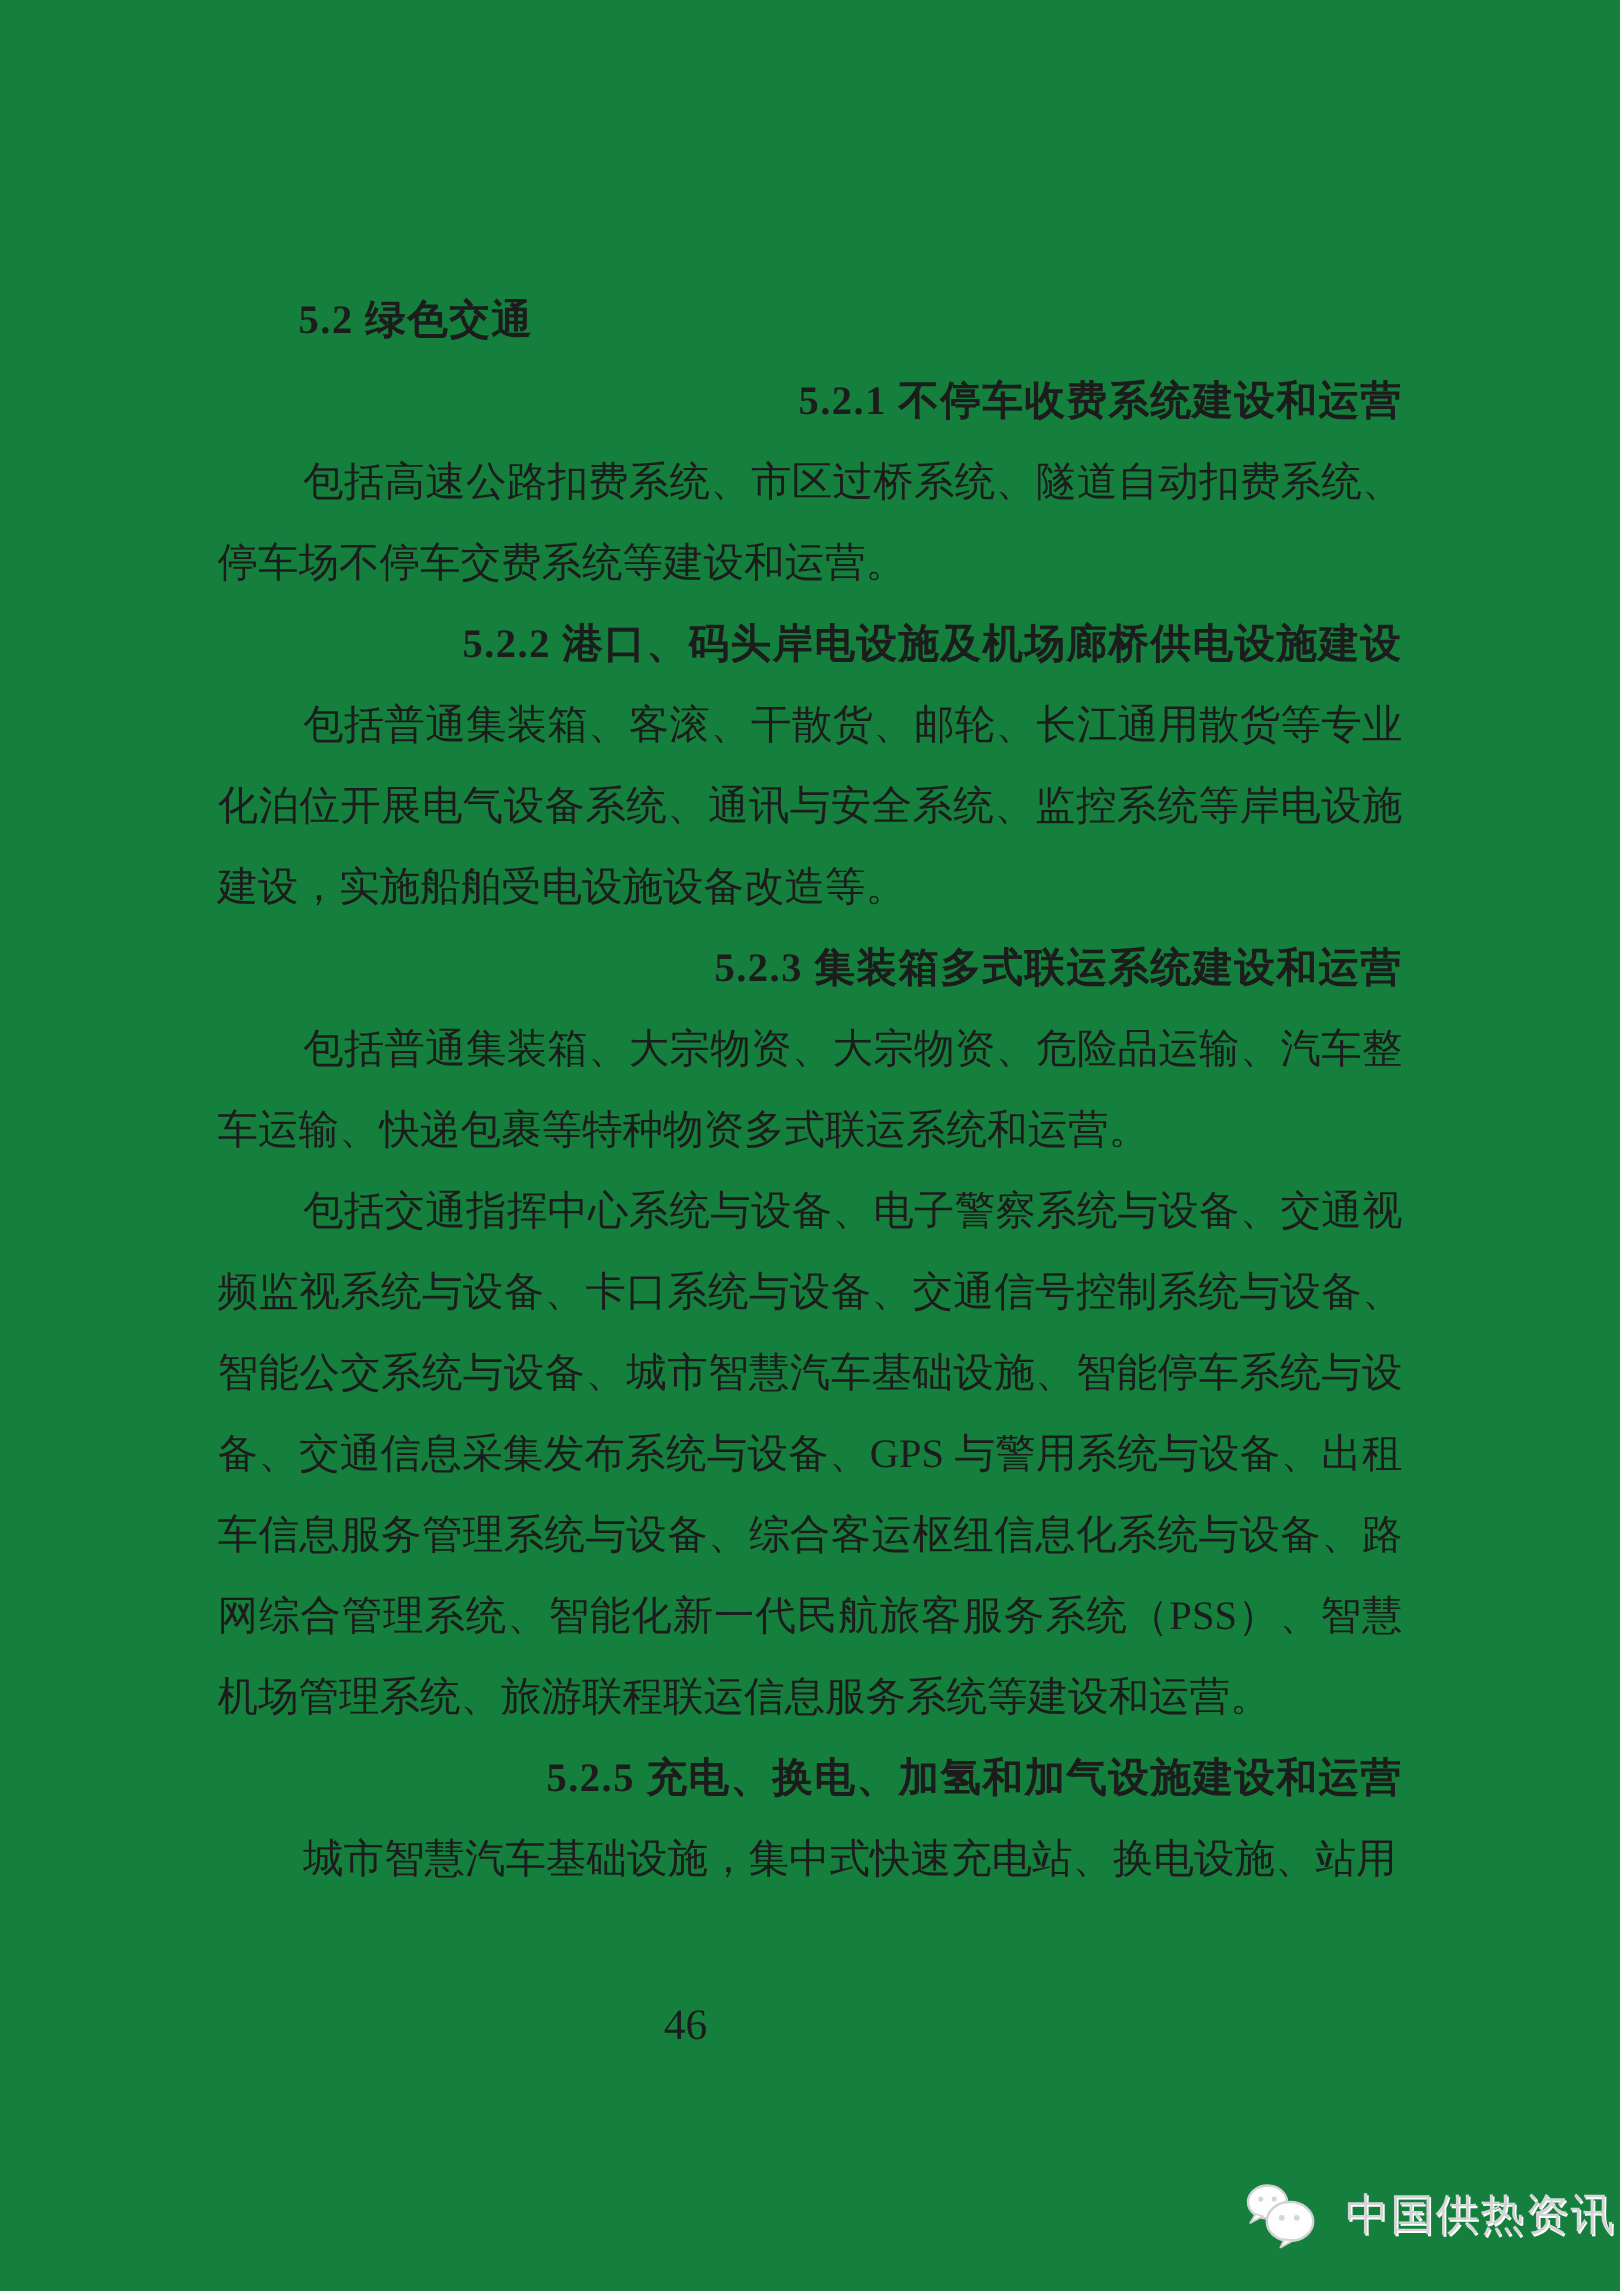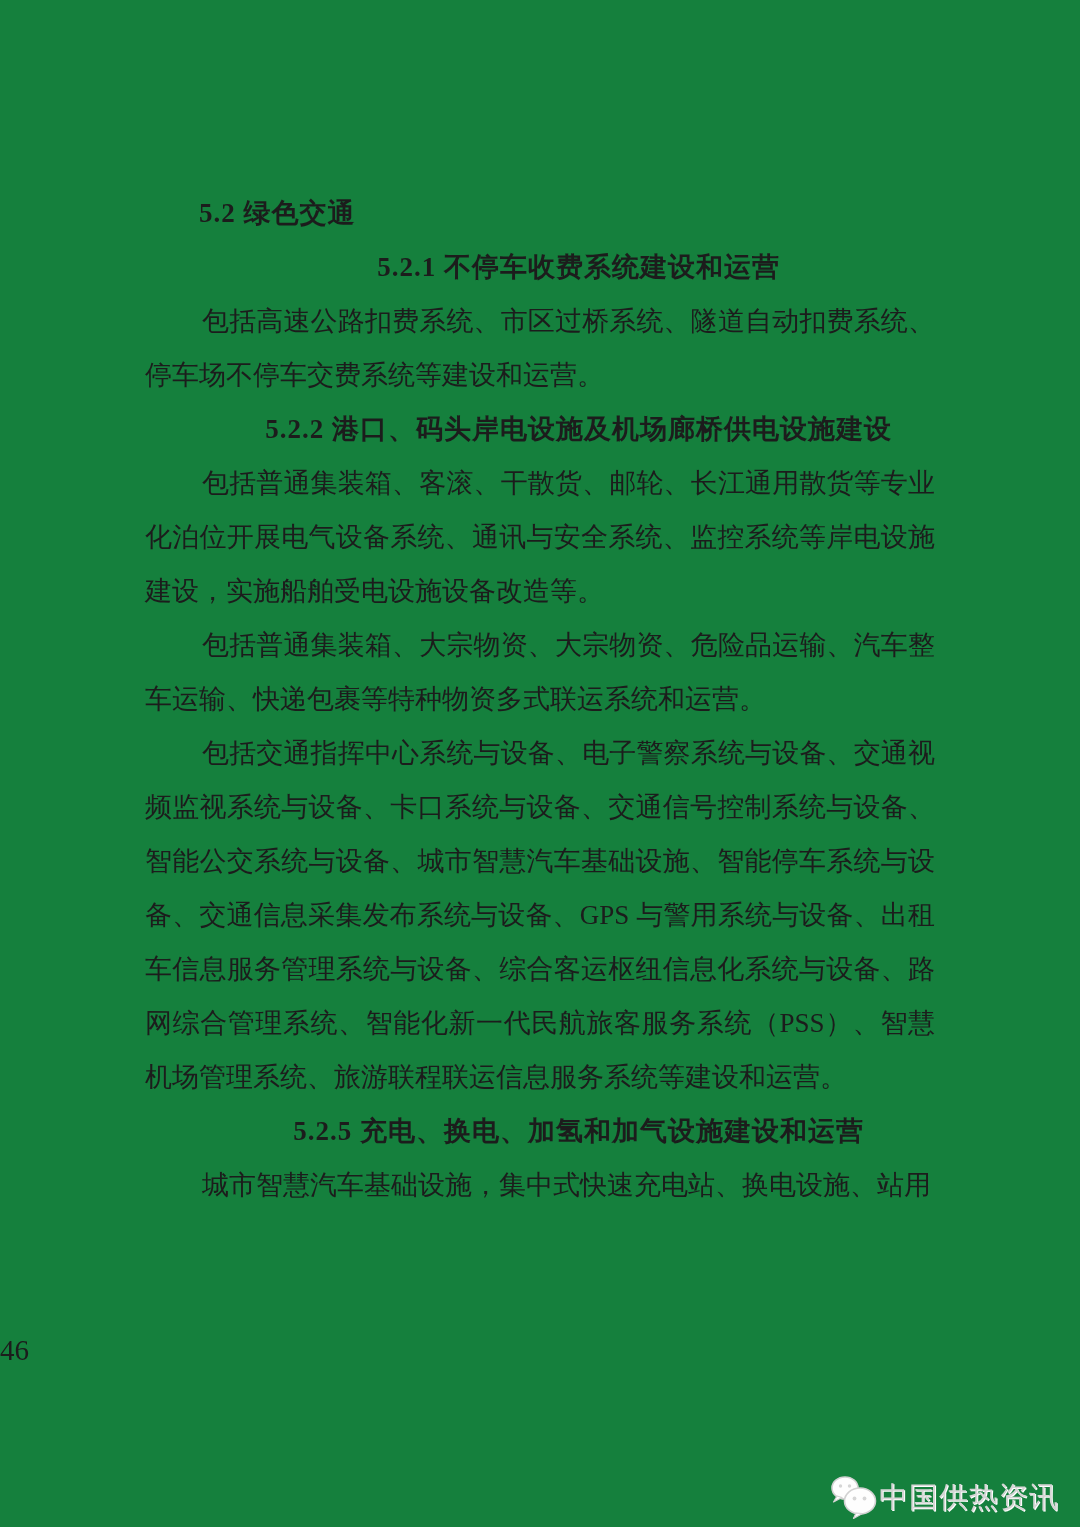--- a/index.html
+++ b/index.html
@@ -33,45 +33,46 @@
     margin: 0 0 0 54px;
     font-size: 27px;
     font-weight: 600;
     text-align: left;
     letter-spacing: 1px;
   }
   .doc .h-sub {
     margin: 0 0 0 77px;
     font-size: 27px;
     font-weight: 600;
-    text-align: center;
+    text-align: right;
     letter-spacing: 1px;
   }
   .doc p {
     margin: 0;
     text-indent: 57px;
   }
   .page-number {
     position: absolute;
     top: 1333px;
     left: 0;
     width: 868px;
     box-sizing: border-box;
+    padding-left: 46px;
+    text-align: center;
     font-size: 29px;
     line-height: 34px;
     color: #1c1c1c;
   }
   .watermark {
     position: absolute;
     left: 830px;
     top: 1455px;
     display: flex;
     align-items: center;
-    gap: 1px;
-    margin-top: 20px;
+    gap: 19px;
   }
   .watermark .wm-text {
     font-family: "Liberation Sans", "DejaVu Sans", sans-serif;
     font-size: 29px;
     line-height: 44px;
     letter-spacing: 1px;
     color: #d5d5d5;
     text-shadow: 1px 1px 0 #ffffff;
     white-space: nowrap;
   }
@@ -81,20 +82,21 @@
 <body>
 
 <div class="page">
 
   <div class="doc">
     <h2 class="h-sec">5.2 绿色交通</h2>
     <h3 class="h-sub">5.2.1 不停车收费系统建设和运营</h3>
     <p>包括高速公路扣费系统、市区过桥系统、隧道自动扣费系统、停车场不停车交费系统等建设和运营。</p>
     <h3 class="h-sub">5.2.2 港口、码头岸电设施及机场廊桥供电设施建设</h3>
     <p>包括普通集装箱、客滚、干散货、邮轮、长江通用散货等专业化泊位开展电气设备系统、通讯与安全系统、监控系统等岸电设施建设，实施船舶受电设施设备改造等。</p>
+    <h3 class="h-sub">5.2.3 集装箱多式联运系统建设和运营</h3>
     <p>包括普通集装箱、大宗物资、大宗物资、危险品运输、汽车整车运输、快递包裹等特种物资多式联运系统和运营。</p>
     <p>包括交通指挥中心系统与设备、电子警察系统与设备、交通视频监视系统与设备、卡口系统与设备、交通信号控制系统与设备、智能公交系统与设备、城市智慧汽车基础设施、智能停车系统与设备、交通信息采集发布系统与设备、GPS 与警用系统与设备、出租车信息服务管理系统与设备、综合客运枢纽信息化系统与设备、路网综合管理系统、智能化新一代民航旅客服务系统（PSS）、智慧机场管理系统、旅游联程联运信息服务系统等建设和运营。</p>
     <h3 class="h-sub">5.2.5 充电、换电、加氢和加气设施建设和运营</h3>
     <p>城市智慧汽车基础设施，集中式快速充电站、换电设施、站用</p>
   </div>
 
   <div class="page-number">46</div>
 
   <div class="watermark">
     <svg class="wm-icon" width="48" height="44" viewBox="0 0 48 44" xmlns="http://www.w3.org/2000/svg">

